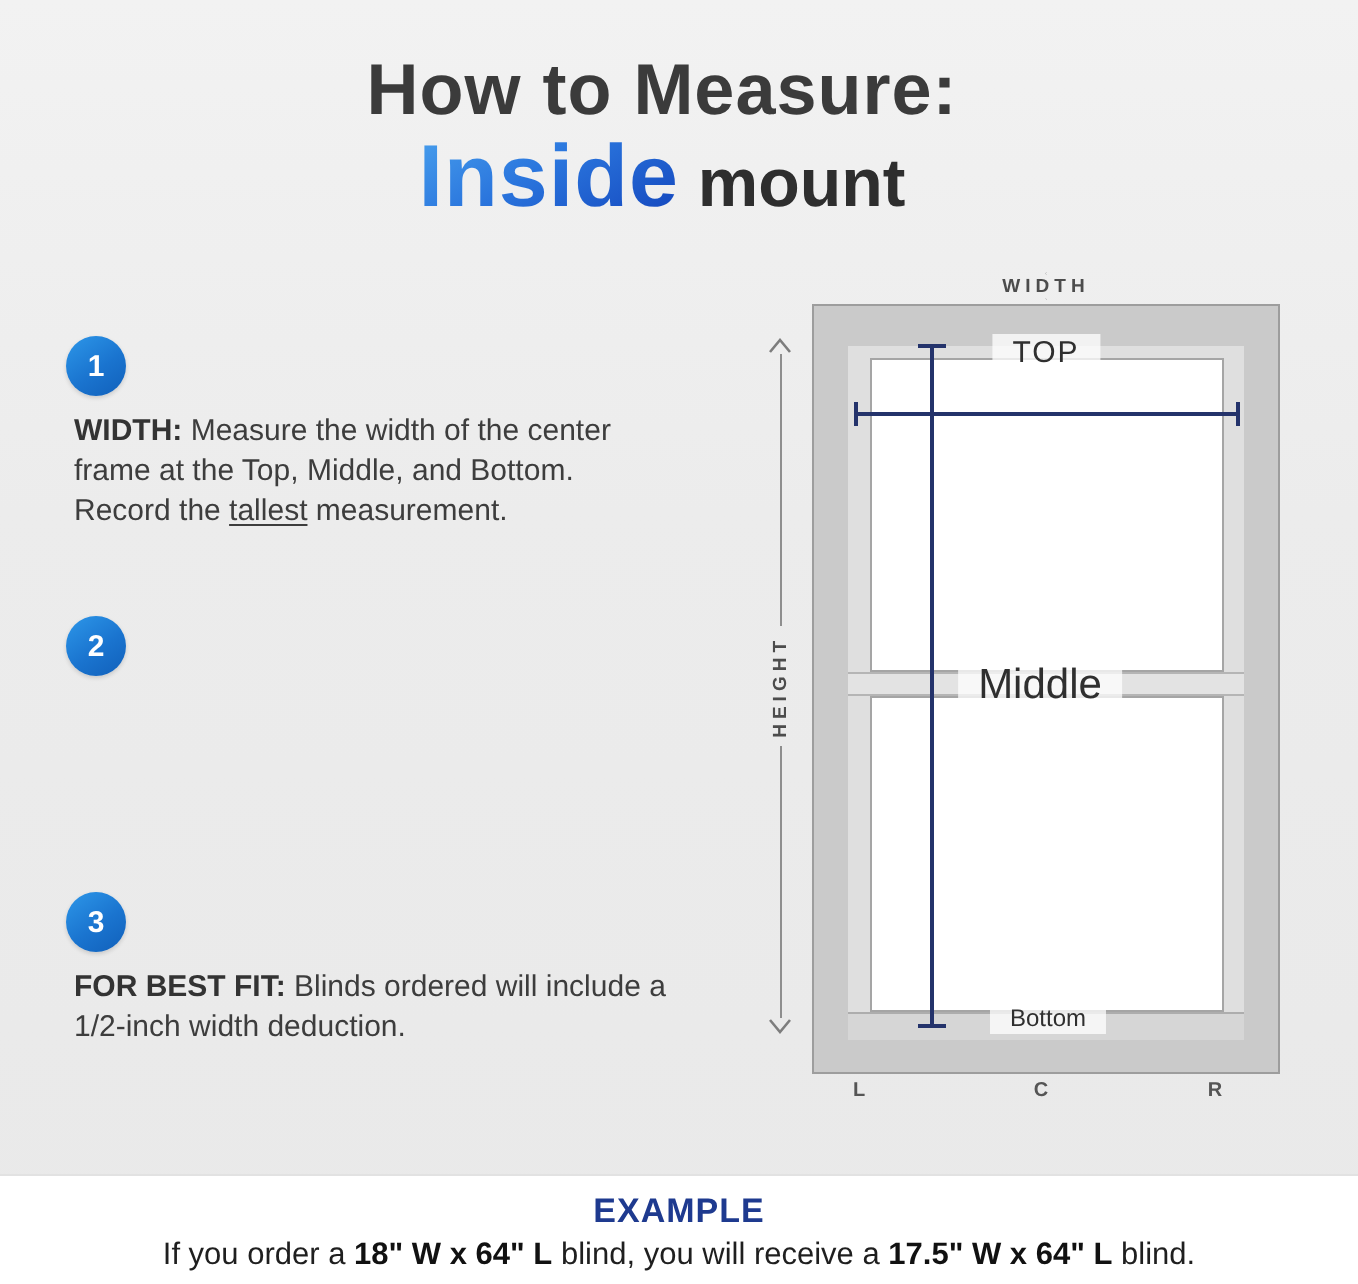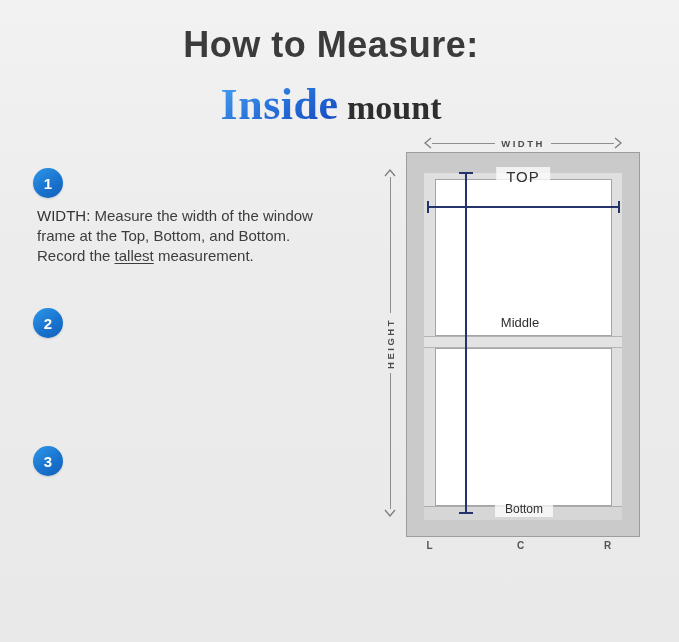--- a/index.html
+++ b/index.html
@@ -8,47 +8,47 @@
     width:679px;height:642px;
     overflow:hidden;
     background:linear-gradient(180deg,#f2f2f2 0%,#ececec 40%,#e9e9e9 100%);
     font-family:"Liberation Sans",sans-serif;
     -webkit-font-smoothing:antialiased;
   }
 
   
   .title-block{position:absolute;top:27px;left:0;width:662px;text-align:center;}
   .title-line1{font-size:36px;font-weight:700;color:#3b3b3b;letter-spacing:.5px;line-height:1;}
-  .title-line2{margin-top:20px;line-height:1;font-family:Liberation Serif, serif;}
+  .title-line2{margin-top:4px;line-height:1;}
   .title-accent{
     font-size:44px;font-weight:800;letter-spacing:.5px;
     background:linear-gradient(150deg,#4aa2ee 0%,#2a75dd 45%,#1243bb 100%);
     -webkit-background-clip:text;background-clip:text;color:transparent;
   }
   .title-rest{font-size:34px;font-weight:700;color:#2e2e2e;}
 
   
   .step{position:absolute;left:33px;width:330px;}
   .step-circle{
     width:30px;height:30px;border-radius:50%;
     background:linear-gradient(145deg,#2d97e9 0%,#1a74cf 55%,#1160ba 100%);
     color:#fff;font-size:15px;font-weight:700;
     display:flex;align-items:center;justify-content:center;
     box-shadow:0 1px 2px rgba(0,0,0,.15);
   }
   .step-text{
     margin:8px 0 0 4px;width:302px;
     font-size:15px;line-height:1.32;color:#3d3d3d;
   }
-  .step-text strong{font-weight:400;color:#333;text-align:center;}
+  .step-text strong{font-weight:700;color:#333;text-align:center;}
   .u{text-decoration:underline;text-underline-offset:2px;}
 
   
   .width-arrow{position:absolute;left:424px;top:136px;width:198px;height:14px;
-    display:flex;align-items:center;}
+    display:flex;align-items:center;flex-direction:column;}
   .arrow-line-h{flex:1;height:1px;background:#8e8e8e;}
   .width-arrow-label{margin:0 6px;font-size:9.5px;font-weight:600;letter-spacing:2.5px;color:#4c4c4c;}
 
   .height-arrow{position:absolute;left:383px;top:169px;width:14px;height:348px;
     display:flex;flex-direction:column;align-items:center;}
   .arrow-line-v{flex:1;width:1px;background:#8e8e8e;}
   .height-arrow-label{
     margin:5px 0;font-size:9.5px;font-weight:600;letter-spacing:2.5px;color:#4c4c4c;
     writing-mode:vertical-rl;transform:rotate(180deg);
   }
@@ -73,21 +73,21 @@
   .v-measure .tick{position:absolute;width:14px;height:2px;left:-6px;background:#24336b;}
   .v-measure .tick.top{top:0;}
   .v-measure .tick.bottom{bottom:0;}
 
   .pos-label{
     position:absolute;transform:translateX(-50%);
     background:rgba(255,255,255,.75);
     padding:1px 10px;color:#2f2f2f;white-space:nowrap;
   }
   .lbl-top{left:523px;top:167px;font-size:15px;letter-spacing:1px;}
-  .lbl-middle{left:520px;top:314px;font-size:13px;}
+  .lbl-middle{left:520px;top:330px;font-size:21px;}
   .lbl-bottom{left:524px;top:501px;font-size:12px;}
 
   .lcr{position:absolute;top:540px;width:16px;text-align:center;
     font-size:10px;font-weight:600;letter-spacing:1px;color:#555;}
   .lcr-l{left:422px;} .lcr-c{left:513px;} .lcr-r{left:600px;}
 
   
   .example{position:absolute;left:0;top:587px;width:679px;height:55px;
     background:#ffffff;border-top:1px solid #e2e2e2;text-align:center;}
   .example-heading{margin-top:8px;font-size:17px;font-weight:700;letter-spacing:.5px;color:#1e3a8f;}
@@ -101,33 +101,34 @@
 
   <div class="title-block">
     <div class="title-line1">How to Measure:</div>
     <div class="title-line2"><span class="title-accent">Inside</span><span class="title-rest"> mount</span></div>
   </div>
 
   <div class="step" style="top:168px">
     <div class="step-circle">
         <span>1</span>
       </div>
-    <p class="step-text"><strong>WIDTH:</strong><span> Measure the width of the window frame at the Top, Bottom, and Bottom. Record the </span><span class="u">tallest</span><span> measurement.</span></p>
+    <p class="step-text"><strong>WIDTH:</strong><span> Measure the width of the center frame at the Top, Middle, and Bottom. Record the </span><span class="u">tallest</span><span> measurement.</span></p>
   </div>
 
   <div class="step" style="top:308px">
     <div class="step-circle">
         <span>2</span>
       </div>
   </div>
 
   <div class="step" style="top:446px">
     <div class="step-circle">
         <span>3</span>
       </div>
+    <p class="step-text"><strong>FOR BEST FIT:</strong><span> Blinds ordered will include a 1/2-inch width deduction.</span><span class="u"></span><span></span></p>
   </div>
 
   <div class="width-arrow">
     <svg class="chev" width="8" height="12" viewBox="0 0 8 12">
       <polyline points="7,1 1,6 7,11" fill="none" stroke="#7d7d7d" stroke-width="1.3"></polyline>
     </svg>
     <div class="arrow-line-h"></div>
     <span class="width-arrow-label">WIDTH</span>
     <div class="arrow-line-h"></div>
     <svg class="chev" width="8" height="12" viewBox="0 0 8 12">
@@ -165,14 +166,18 @@
   </div>
 
   <div class="pos-label lbl-top">TOP</div>
   <div class="pos-label lbl-middle">Middle</div>
   <div class="pos-label lbl-bottom">Bottom</div>
 
   <div class="lcr lcr-l">L</div>
   <div class="lcr lcr-c">C</div>
   <div class="lcr lcr-r">R</div>
 
+  <div class="example">
+    <div class="example-heading">EXAMPLE</div>
+    <div class="example-line"><span>If you order a </span><b>18" W x 64" L</b><span> blind, you will receive a </span><b>17.5" W x 64" L</b><span> blind.</span></div>
+  </div>
 
 </div>
 
 </body></html>

